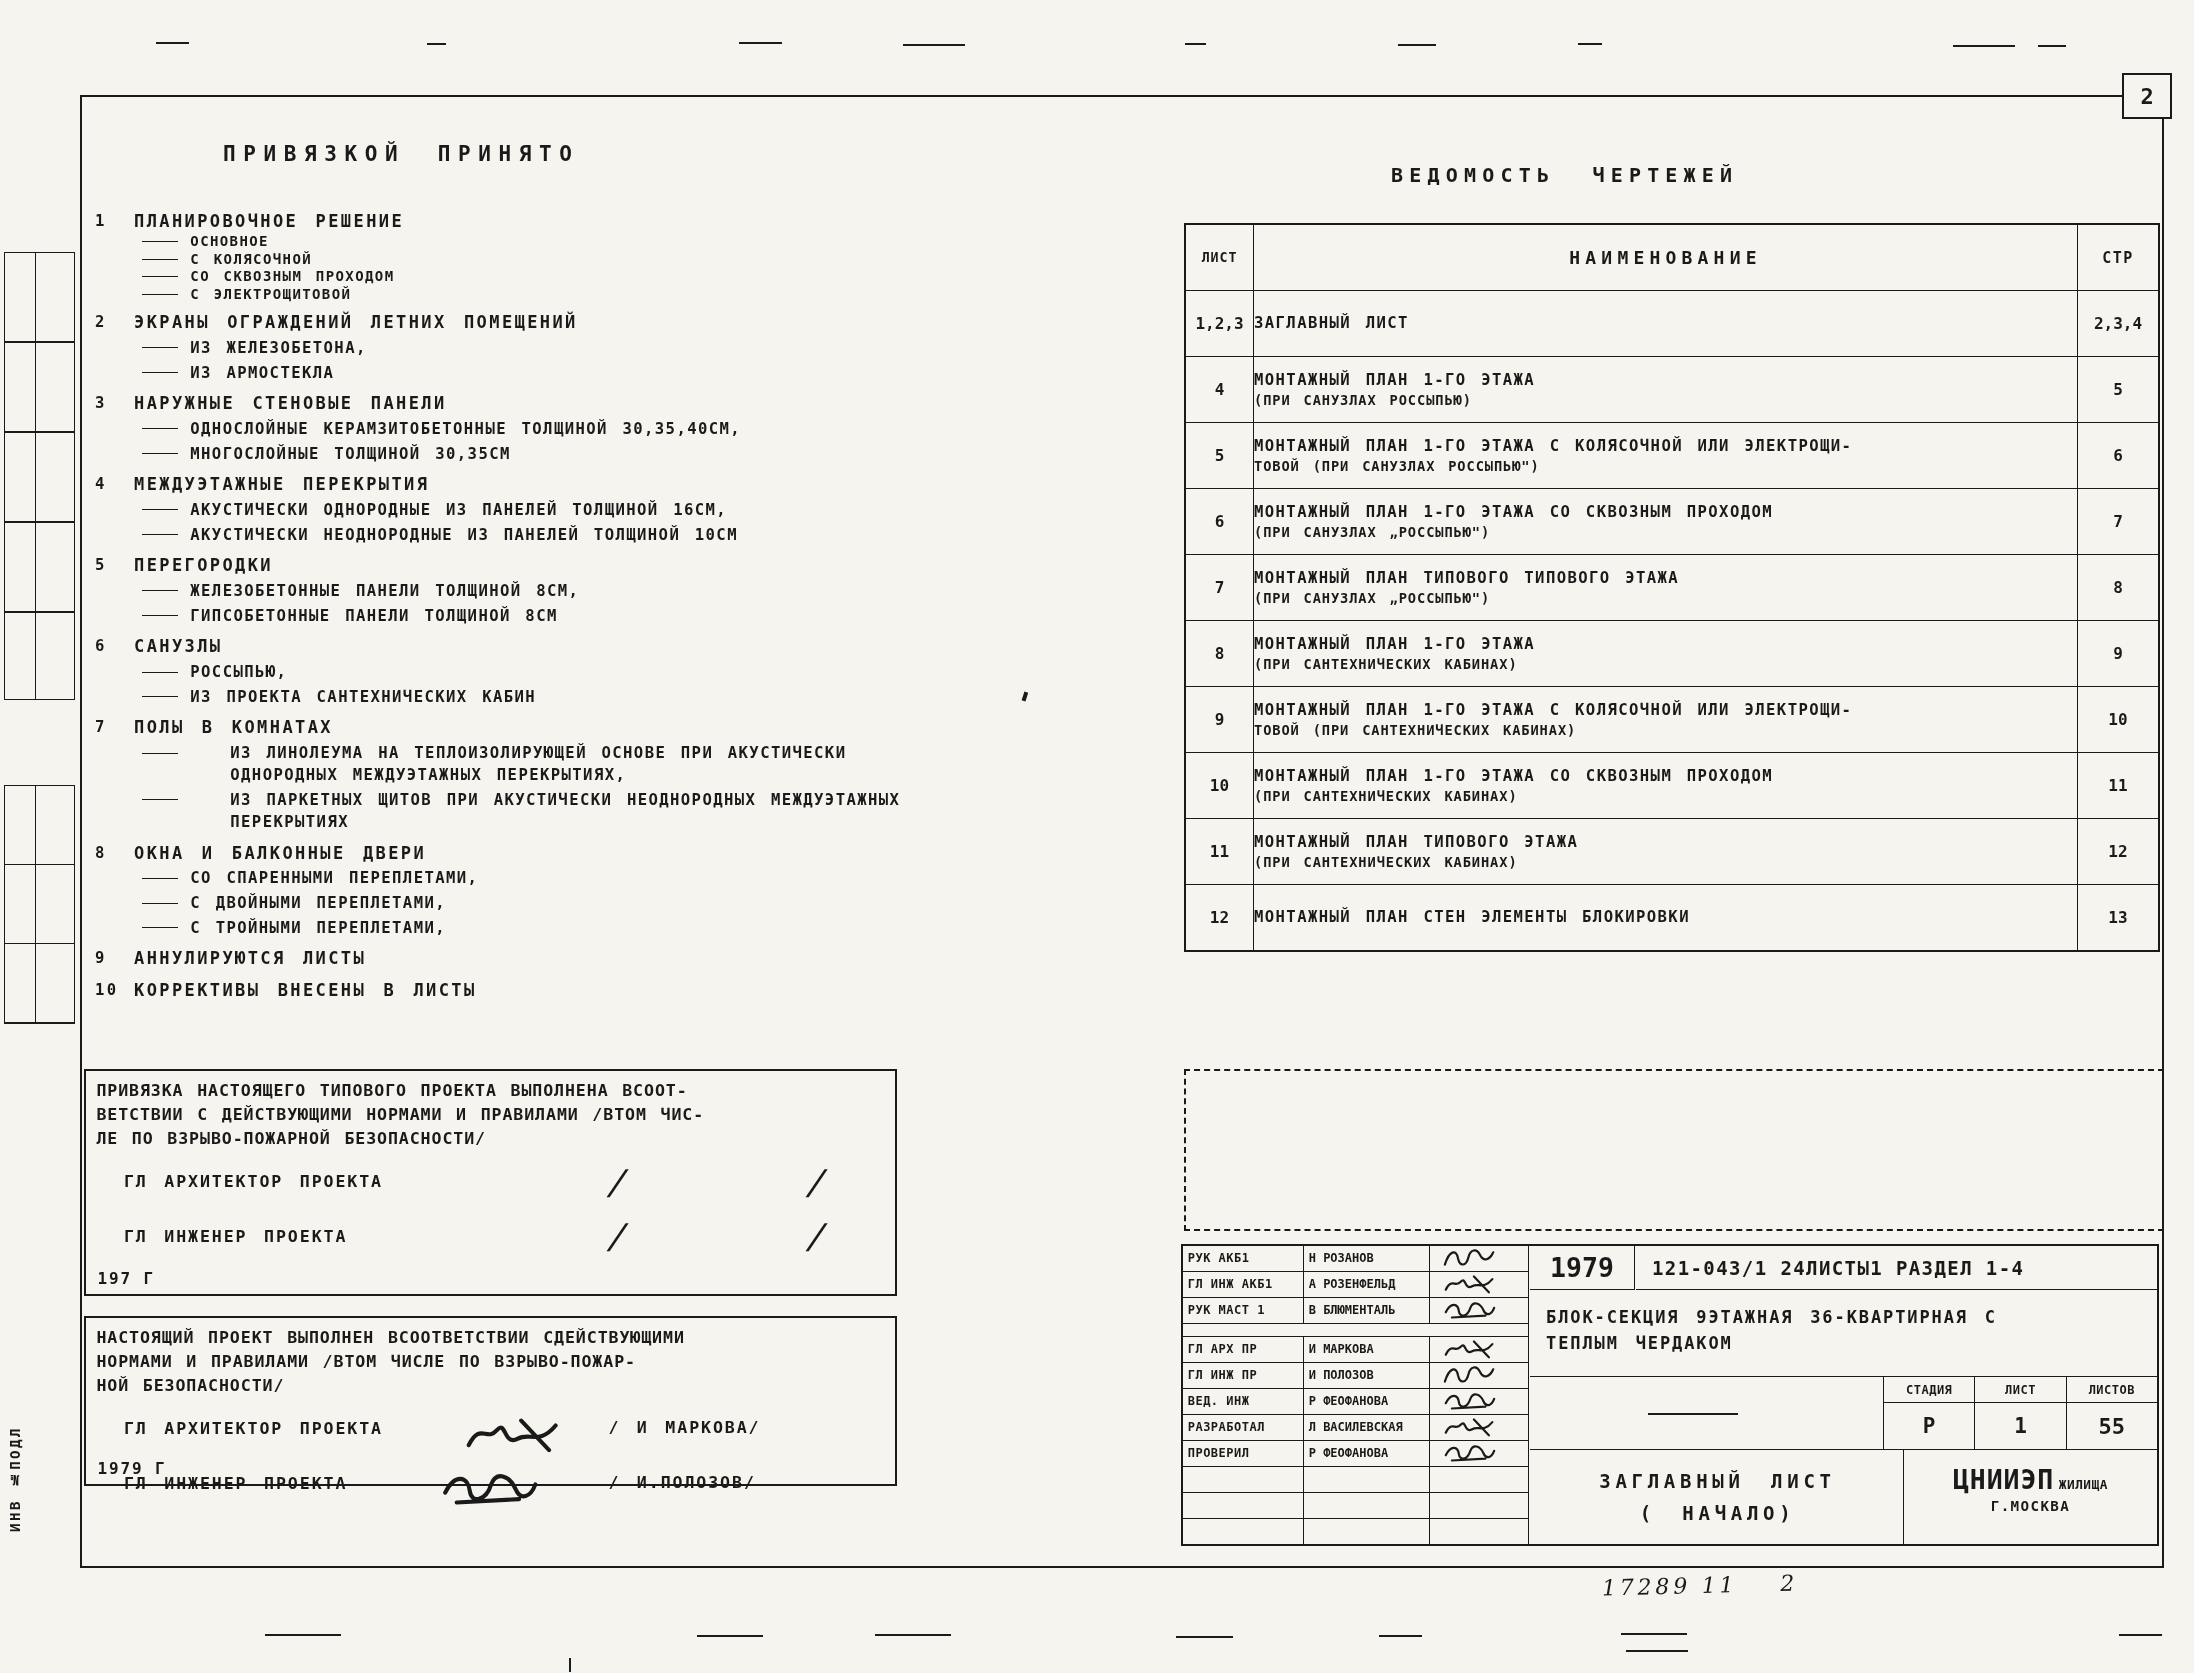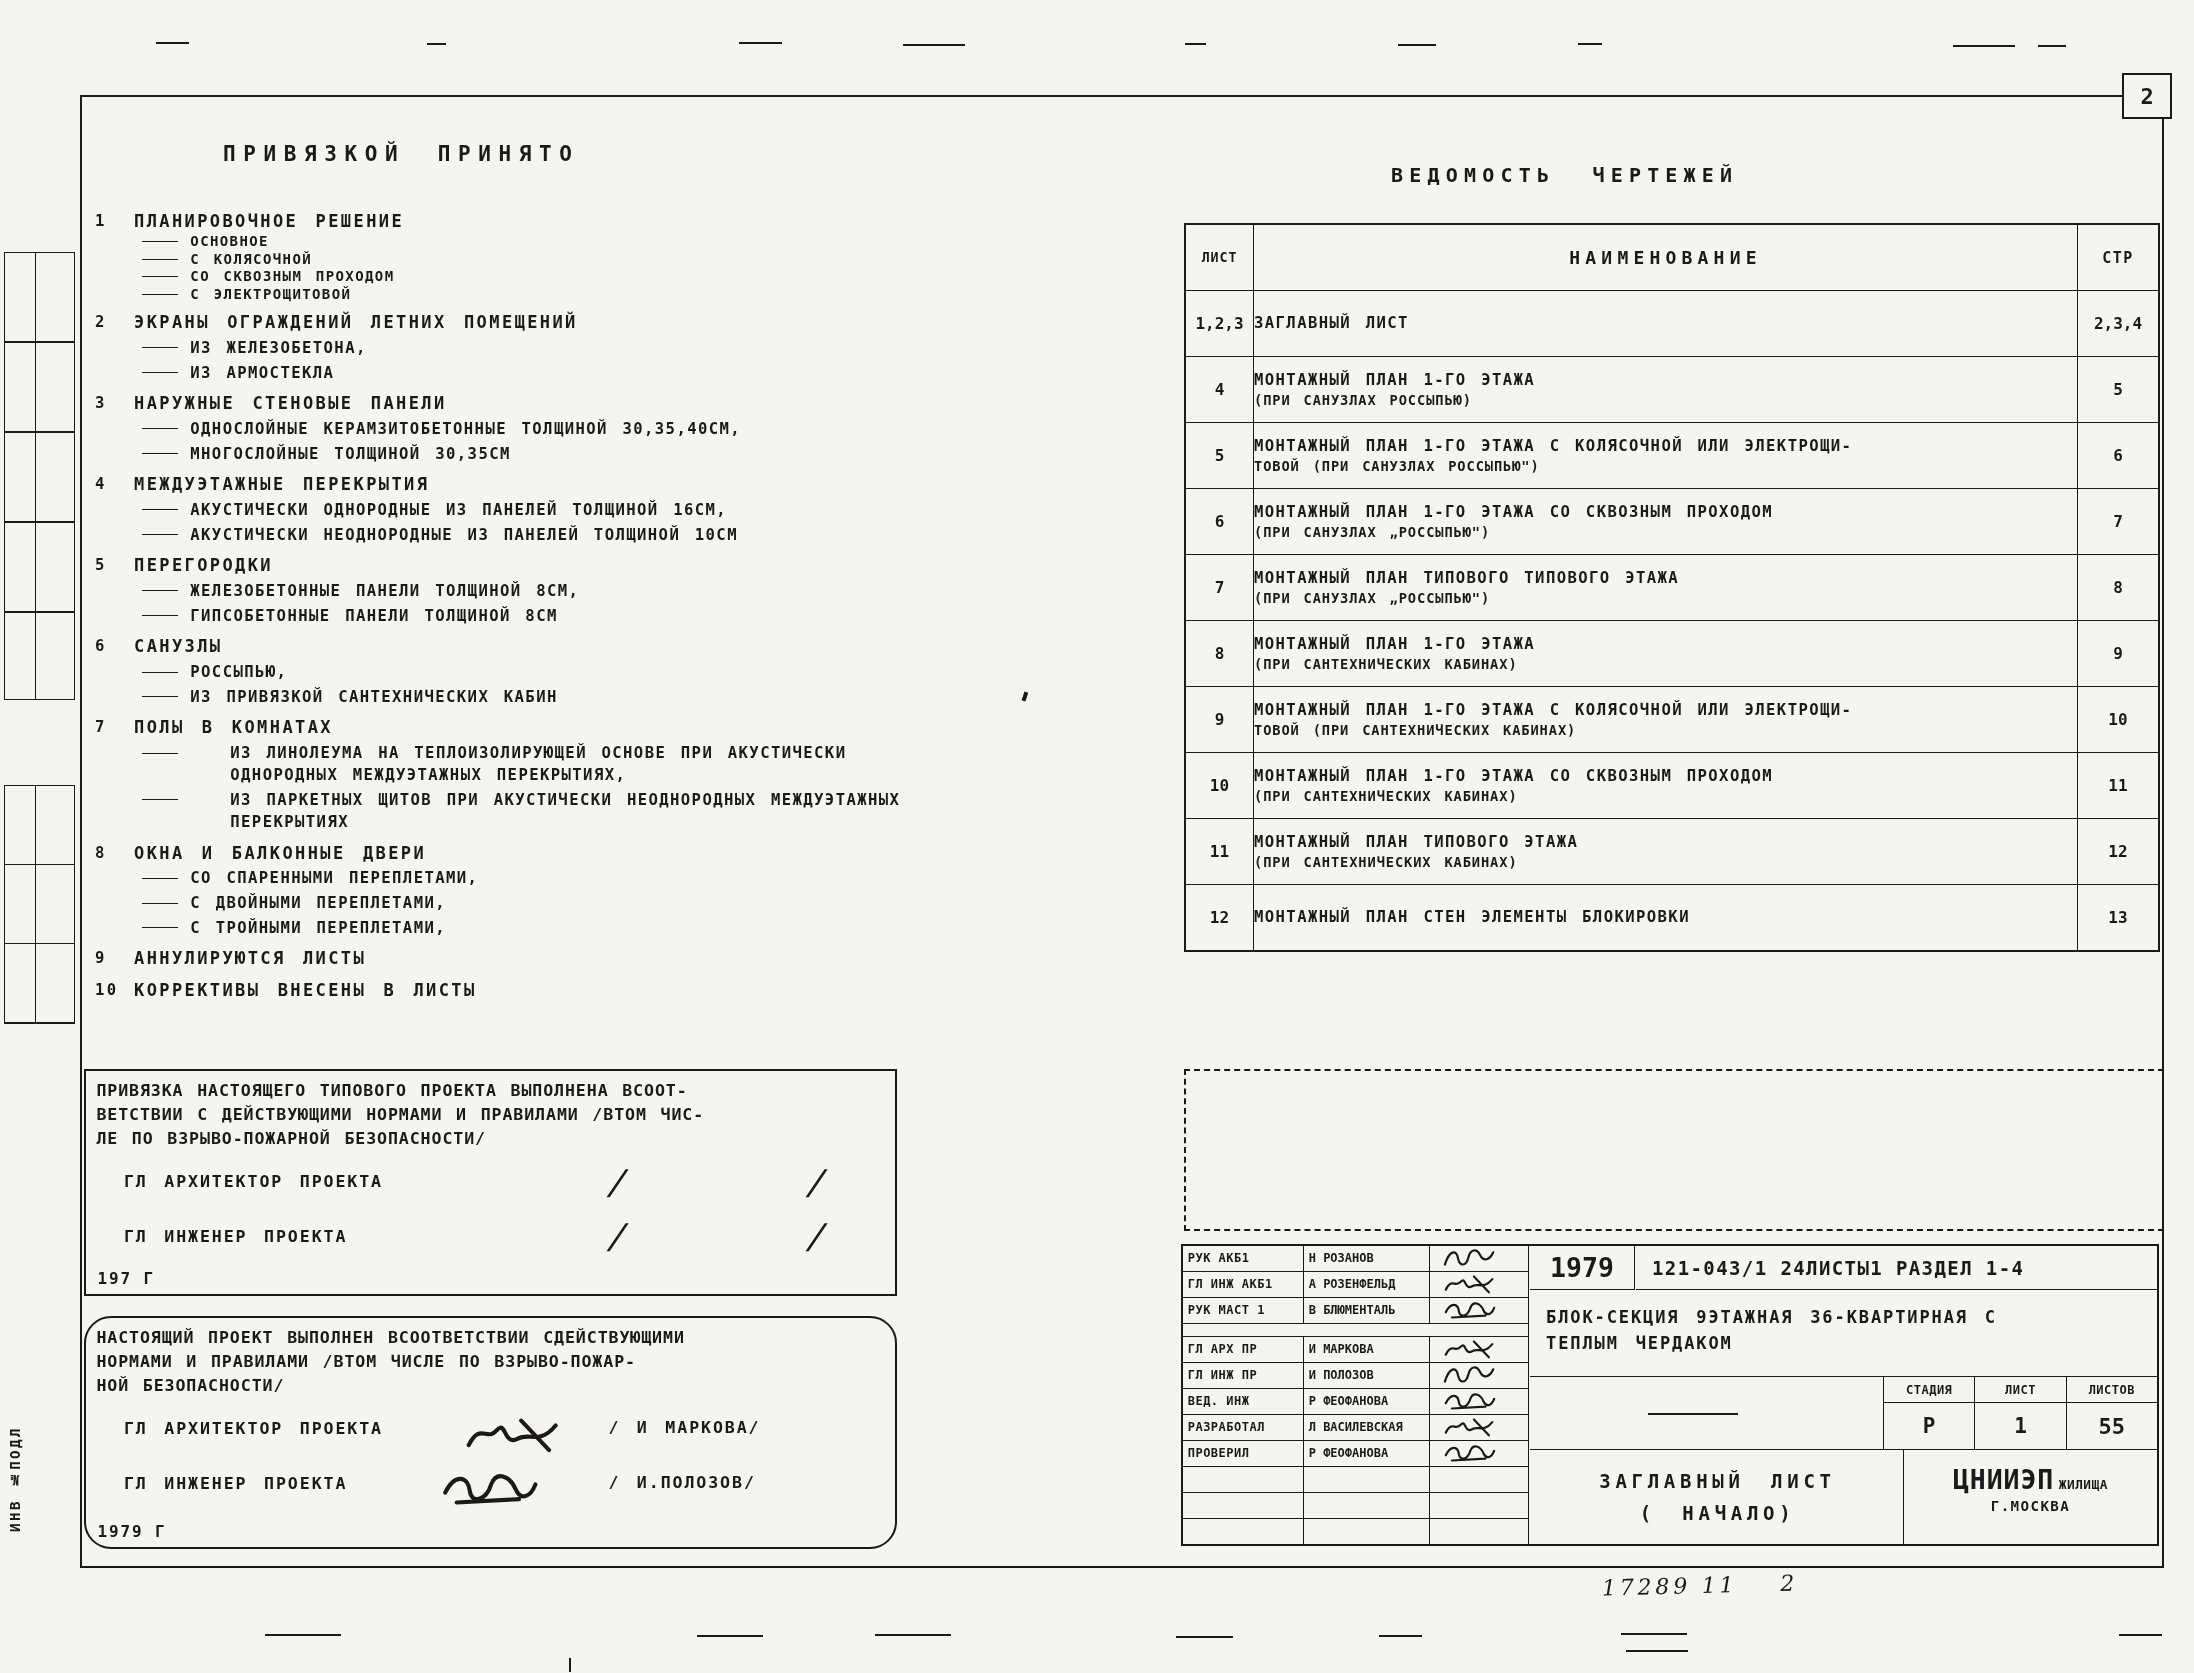--- a/index.html
+++ b/index.html
@@ -23,21 +23,21 @@
   .sub {display:flex; font-size:15.6px; letter-spacing:1.4px; word-spacing:3.8px; line-height:22px; margin-top:2.8px;}
   .sub .dashline {flex:none; width:36px; height:0; border-top:1.9px solid #1a1a1a; margin:10.4px 12.3px 0 0;}
   .sub .sub-label {max-width:711px;}
   .tight .sub {font-size:14px; line-height:17px; margin-top:0.5px;}
   .tight .sub .dashline {margin-top:8px;}
   .item7 .sub .sub-label {max-width:673px;margin-left:40px;}
 
   
   .notebox {position:absolute; left:84px; width:813px; border:2.4px solid #1a1a1a; padding:7.6px 10.4px; box-sizing:border-box; font-weight:700;}
   #note1 {top:1069px; height:227px;}
-  #note2 {top:1316px; height:233px;border-radius:27px;}
+  #note2 {top:1316px; height:170px;}
   .note-line {font-size:16.6px; letter-spacing:0.9px; word-spacing:2.8px; line-height:24px;}
   .sig-row {position:relative; height:41px; margin-top:13.3px; font-size:16.6px; letter-spacing:1.9px; word-spacing:4.7px;}
   .sig-row .rlabel {position:absolute; left:27.5px; top:8.5px;}
   .slash {position:absolute; top:-1.9px; font-size:34px; font-weight:400; transform:skewX(-12deg);}
   .slash.s1 {left:512px;} .slash.s2 {left:711px;}
   .note-year {position:absolute; left:11.4px; bottom:5.7px; font-size:16px; letter-spacing:1.9px;}
   .sig-art {position:absolute; top:2.8px;}
   .sig-name {position:absolute; left:512px; top:7.6px; font-size:16.6px;}
 
   
@@ -256,21 +256,21 @@
           <span class="num">6</span>
           <span class="label">САНУЗЛЫ</span>
         </div>
       <div class="subs">
         <div class="sub">
             <span class="dashline"></span>
             <span class="sub-label">РОССЫПЬЮ,</span>
           </div>
         <div class="sub">
             <span class="dashline"></span>
-            <span class="sub-label">ИЗ ПРИВЯЗКОЙ САНТЕХНИЧЕСКИХ КАБИН</span>
+            <span class="sub-label">ИЗ ПРОЕКТА САНТЕХНИЧЕСКИХ КАБИН</span>
           </div>
       </div>
     </div>
 
     <div class="item-block item7">
       <div class="item-head">
           <span class="num">7</span>
           <span class="label">ПОЛЫ В КОМНАТАХ</span>
         </div>
       <div class="subs">

